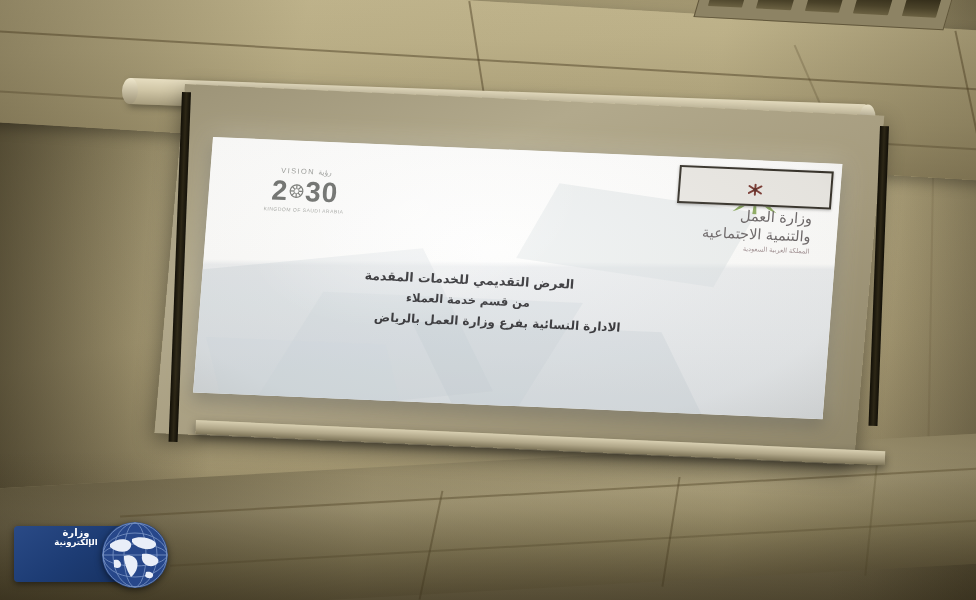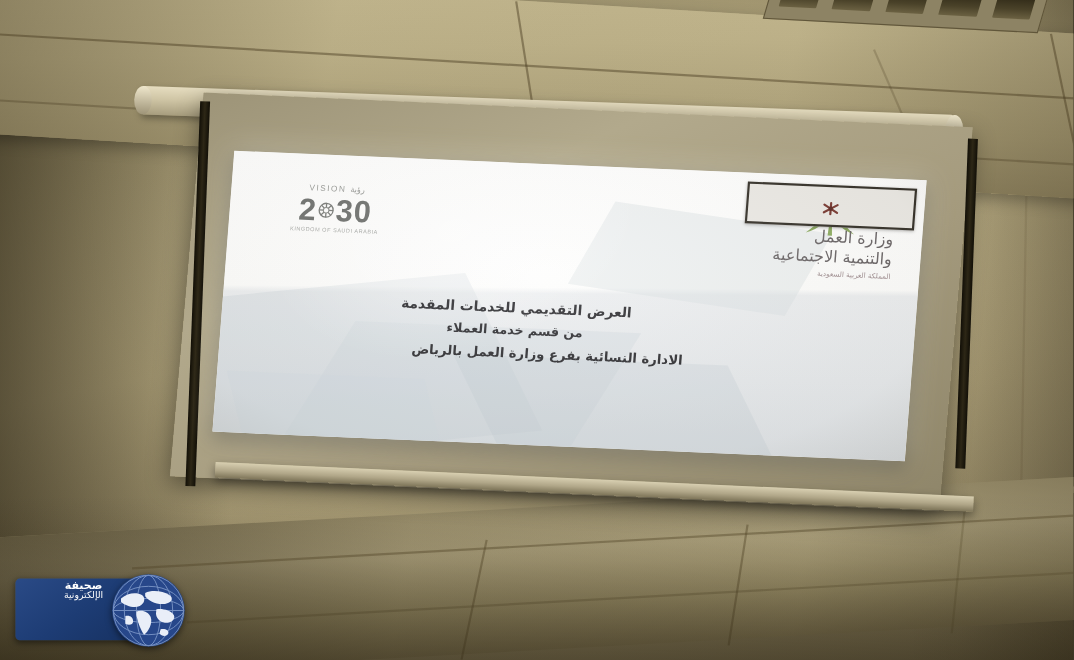--- a/index.html
+++ b/index.html
@@ -327,21 +327,21 @@
     position: absolute;
     left: 14px; top: 12px;
     width: 112px;
     text-align: center;
     direction: rtl;
     color: #fff;
     line-height: 1;
   }
   .wm-top { font-size: 10px; font-weight: 700; letter-spacing: .4px; }
   .wm-main { font-size: 25px; font-weight: 700; letter-spacing: -.5px; margin-top: -1px; }
-  .wm-bot { font-size: 8.5px; font-weight: 400; letter-spacing: .3px; margin-top: 0px; }
+  .wm-bot { font-size: 8.5px; font-weight: 700; letter-spacing: .3px; margin-top: 0px; }
   .wm-globe {
     position: absolute;
     left: 96px; top: 6px;
     width: 66px; height: 66px;
     border-radius: 50%;
     background: radial-gradient(circle at 35% 30%, #3a5d9c 0%, #27478a 45%, #16305f 100%);
     box-shadow: 0 2px 7px rgba(0,0,0,0.55);
     overflow: hidden;
   }
 </style>
@@ -484,18 +484,18 @@
           <path d="M8 22 C14 17 22 16 27 19 C31 22 29 27 25 29 C20 31 12 29 8 25 Z"></path>
           <path d="M30 17 C36 14 46 15 52 19 C56 22 54 26 48 27 C40 28 33 24 30 20 Z"></path>
           <path d="M22 34 C27 32 33 34 35 39 C37 45 33 52 29 55 C26 51 23 43 22 37 Z"></path>
           <path d="M40 32 C46 31 53 33 56 37 C58 41 53 45 47 44 C42 43 39 38 40 34 Z"></path>
           <path d="M12 38 C16 37 19 39 19 43 C19 46 15 47 12 45 Z"></path>
           <path d="M44 50 C48 49 52 51 51 54 C50 57 45 57 43 54 Z"></path>
         </g>
       </svg>
     </div>
     <div class="wm-text">
-      <div class="wm-top">صحيفة</div>
+      <div class="wm-top">وزارة</div>
       <div class="wm-bot">الإلكترونية</div>
     </div>
   </div>
 
 </div>
 
 </body></html>

